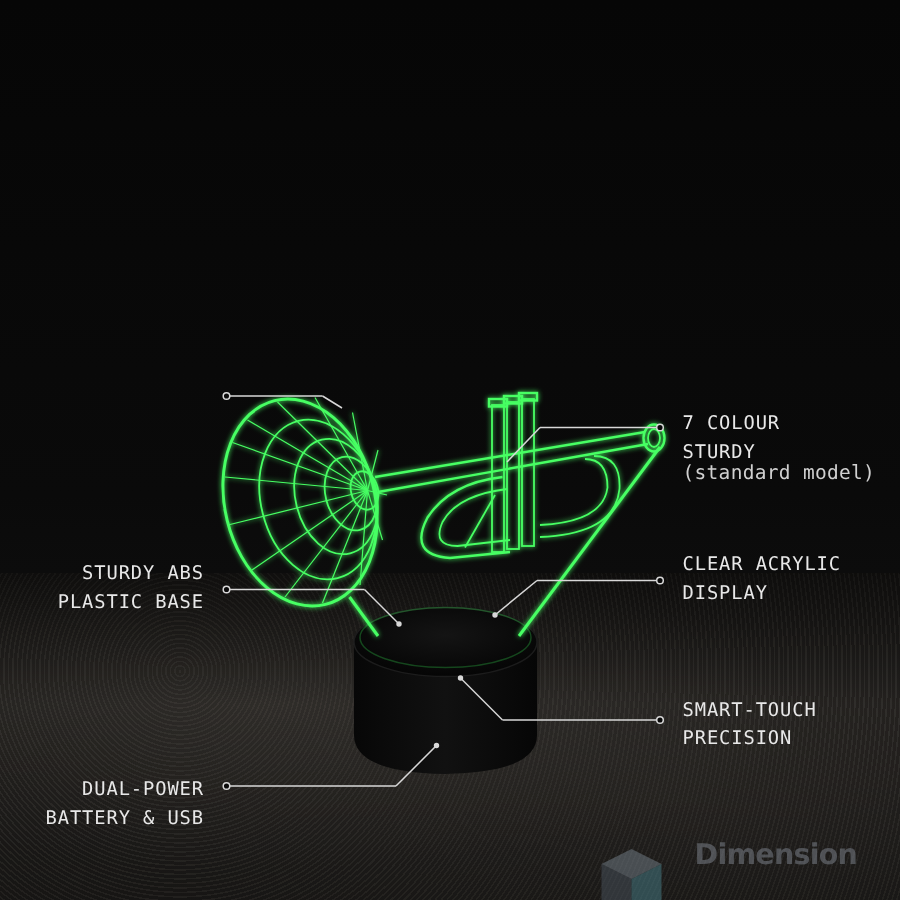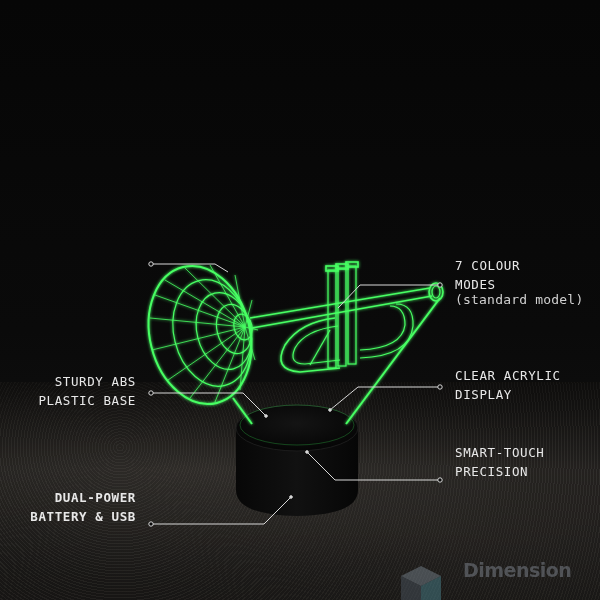--- a/index.html
+++ b/index.html
@@ -122,42 +122,42 @@
       <circle cx="440" cy="480" r="2.2"></circle>
         <circle cx="307" cy="452" r="1.3" fill="#d8d8d8"></circle>
       <line x1="151" y1="524" x2="264" y2="524"></line>
         <line x1="264" y1="524" x2="291" y2="497"></line>
       <circle cx="151" cy="524" r="2.2"></circle>
         <circle cx="291" cy="497" r="1.3" fill="#d8d8d8"></circle>
     </g>
   </svg>
 
 
-  <div class="label" style="left:455px; top:256px;">
+  <div class="label" style="left:455px; top:272px;">
     <span style="display:block">7 COLOUR</span>
-    <span style="display:block">MODES</span>
+    <span style="display:block">STURDY</span>
     <span class="sub">(standard model)</span>
   </div>
 
   <div class="label" style="left:455px; top:366px;">
     <span style="display:block">CLEAR ACRYLIC</span>
     <span style="display:block">DISPLAY</span>
   </div>
 
   <div class="label right" style="right:464px; top:372px;">
     <span style="display:block">STURDY ABS</span>
     <span style="display:block">PLASTIC BASE</span>
   </div>
 
-  <div class="label" style="left:455px; top:443px;">
+  <div class="label" style="left:455px; top:463px;">
     <span style="display:block">SMART-TOUCH</span>
     <span style="display:block">PRECISION</span>
   </div>
 
-  <div class="label right" style="right:464px; top:488px;font-weight:bold;">
+  <div class="label right" style="right:464px; top:516px;">
     <span style="display:block">DUAL-POWER</span>
     <span style="display:block">BATTERY &amp; USB</span>
   </div>
 
   <div class="logo">
     <svg width="52" height="52" viewBox="0 0 52 52" style="position:absolute;left:0;top:2px;">
       <polygon points="26,4 46,14 26,24 6,14" fill="rgba(110,120,130,0.55)"></polygon>
       <polygon points="6,14 26,24 26,48 6,38" fill="rgba(70,78,88,0.55)"></polygon>
       <polygon points="46,14 26,24 26,48 46,38" fill="rgba(70,120,130,0.55)"></polygon>
     </svg>

